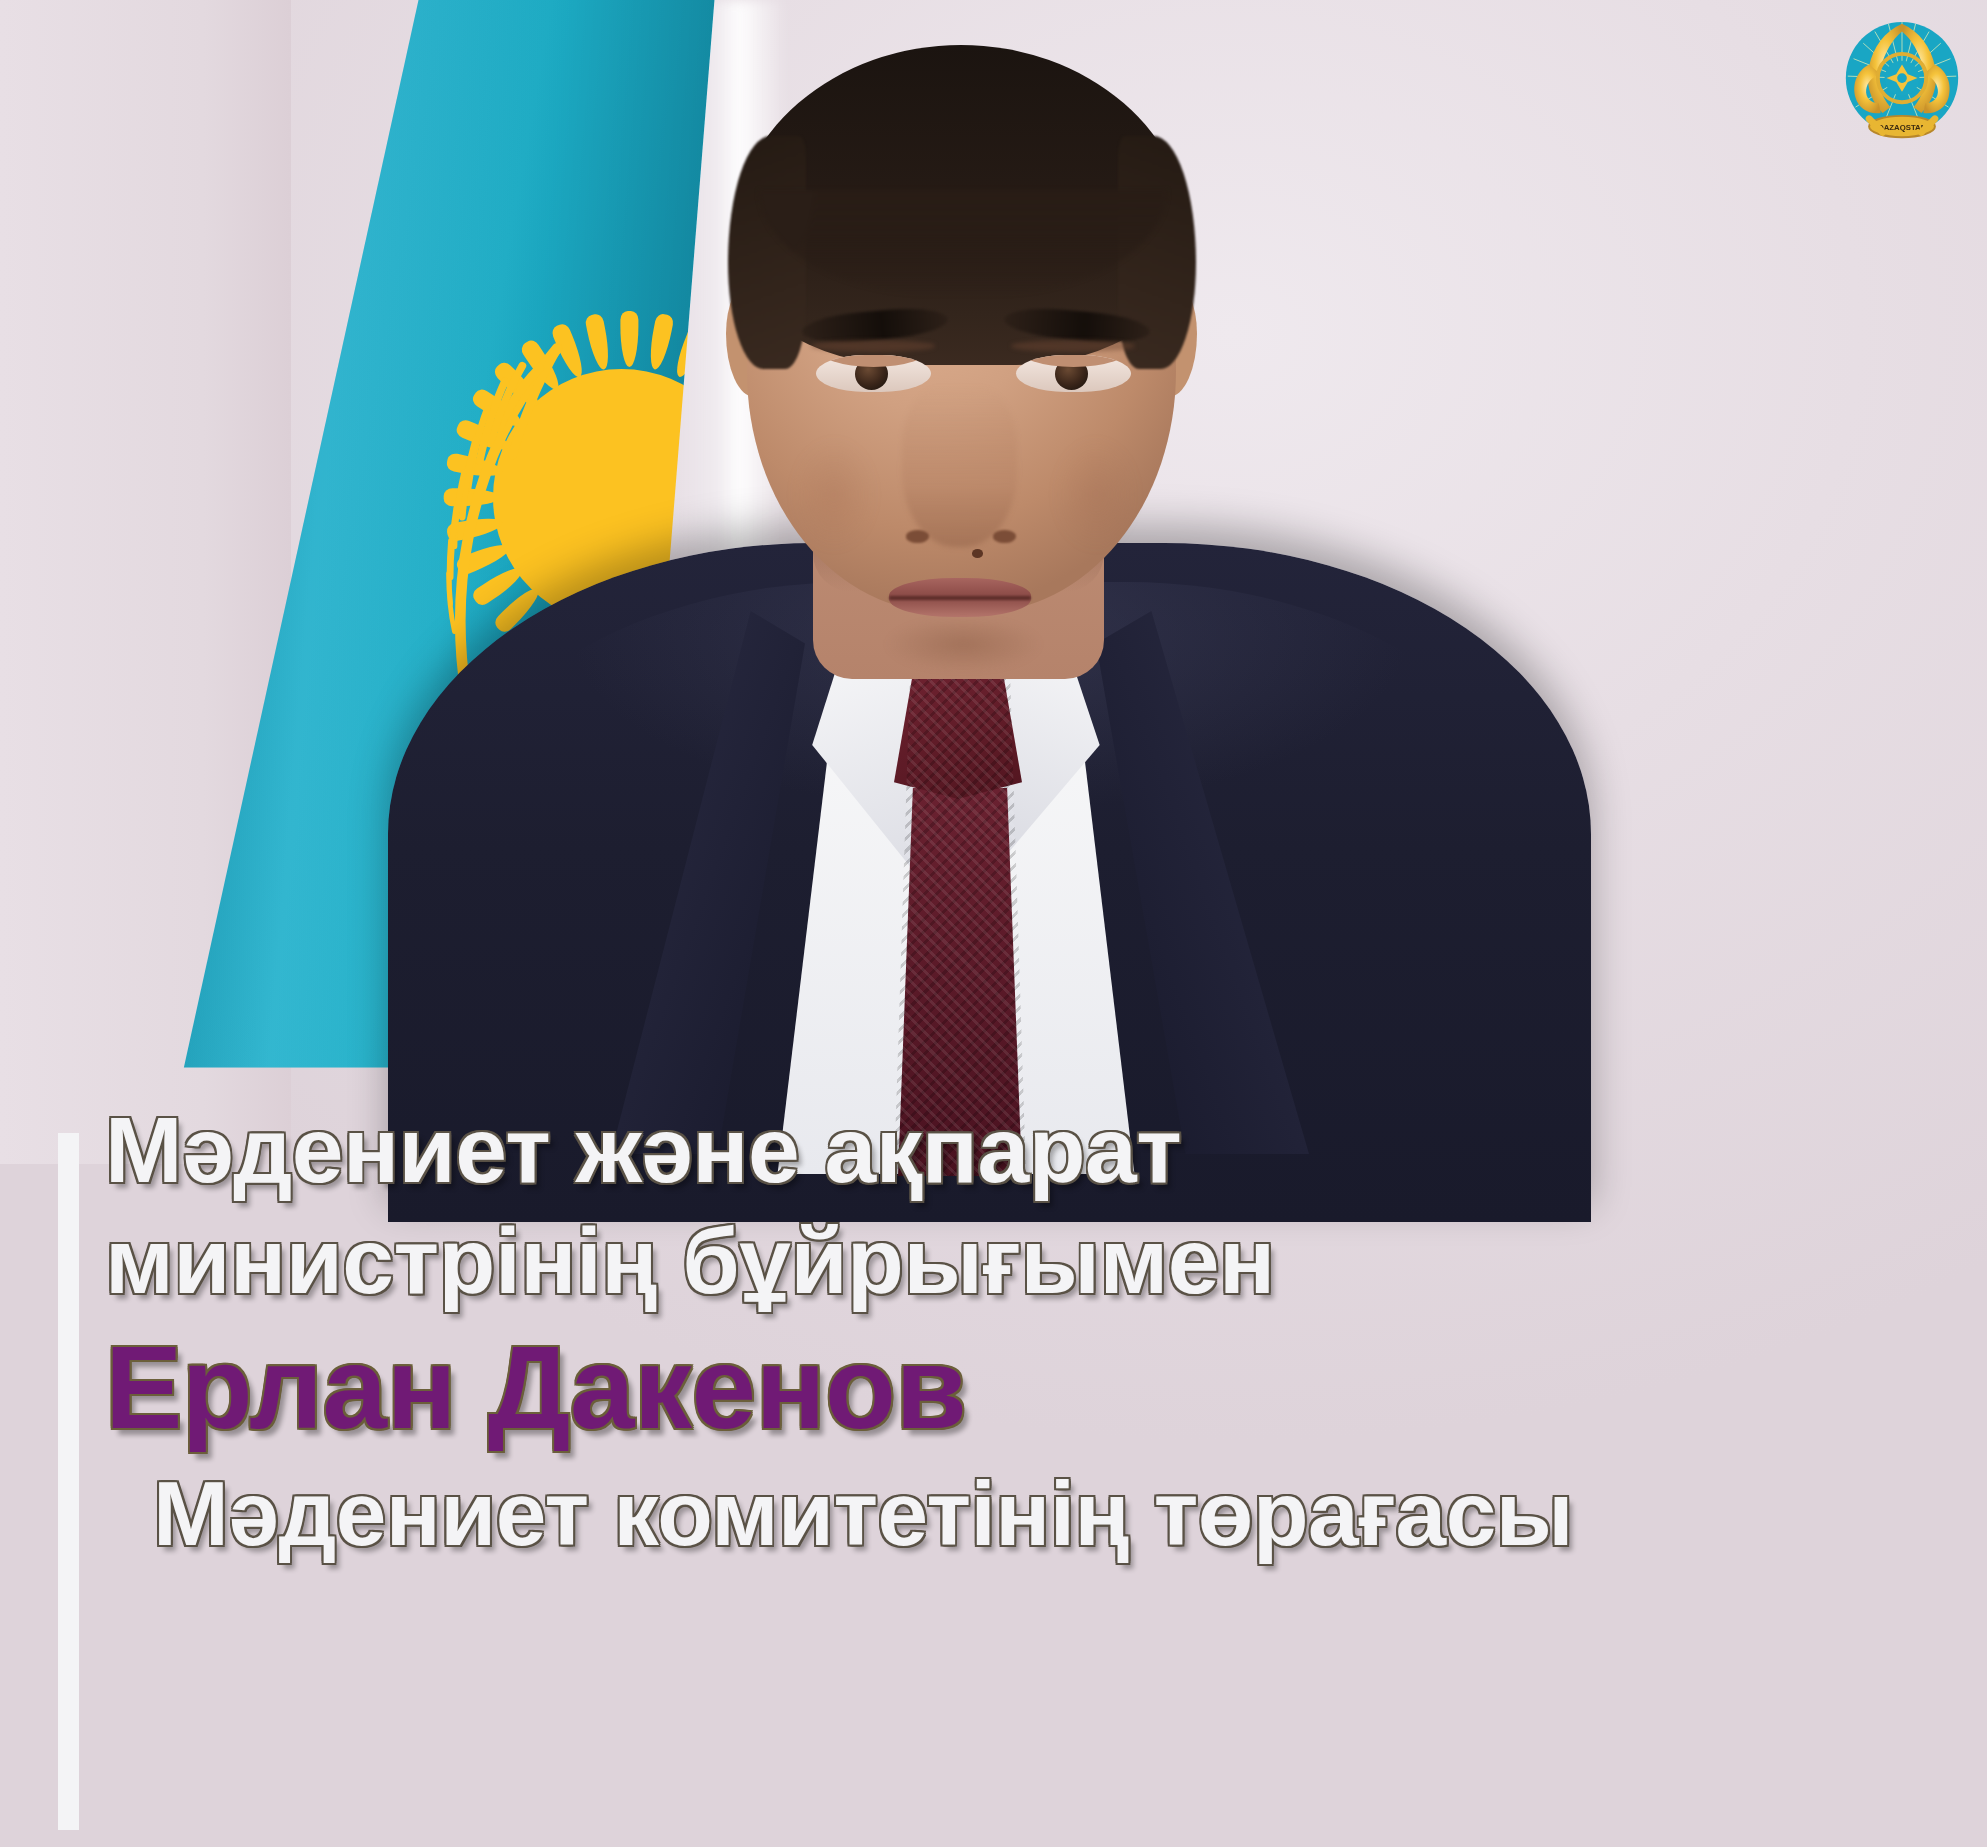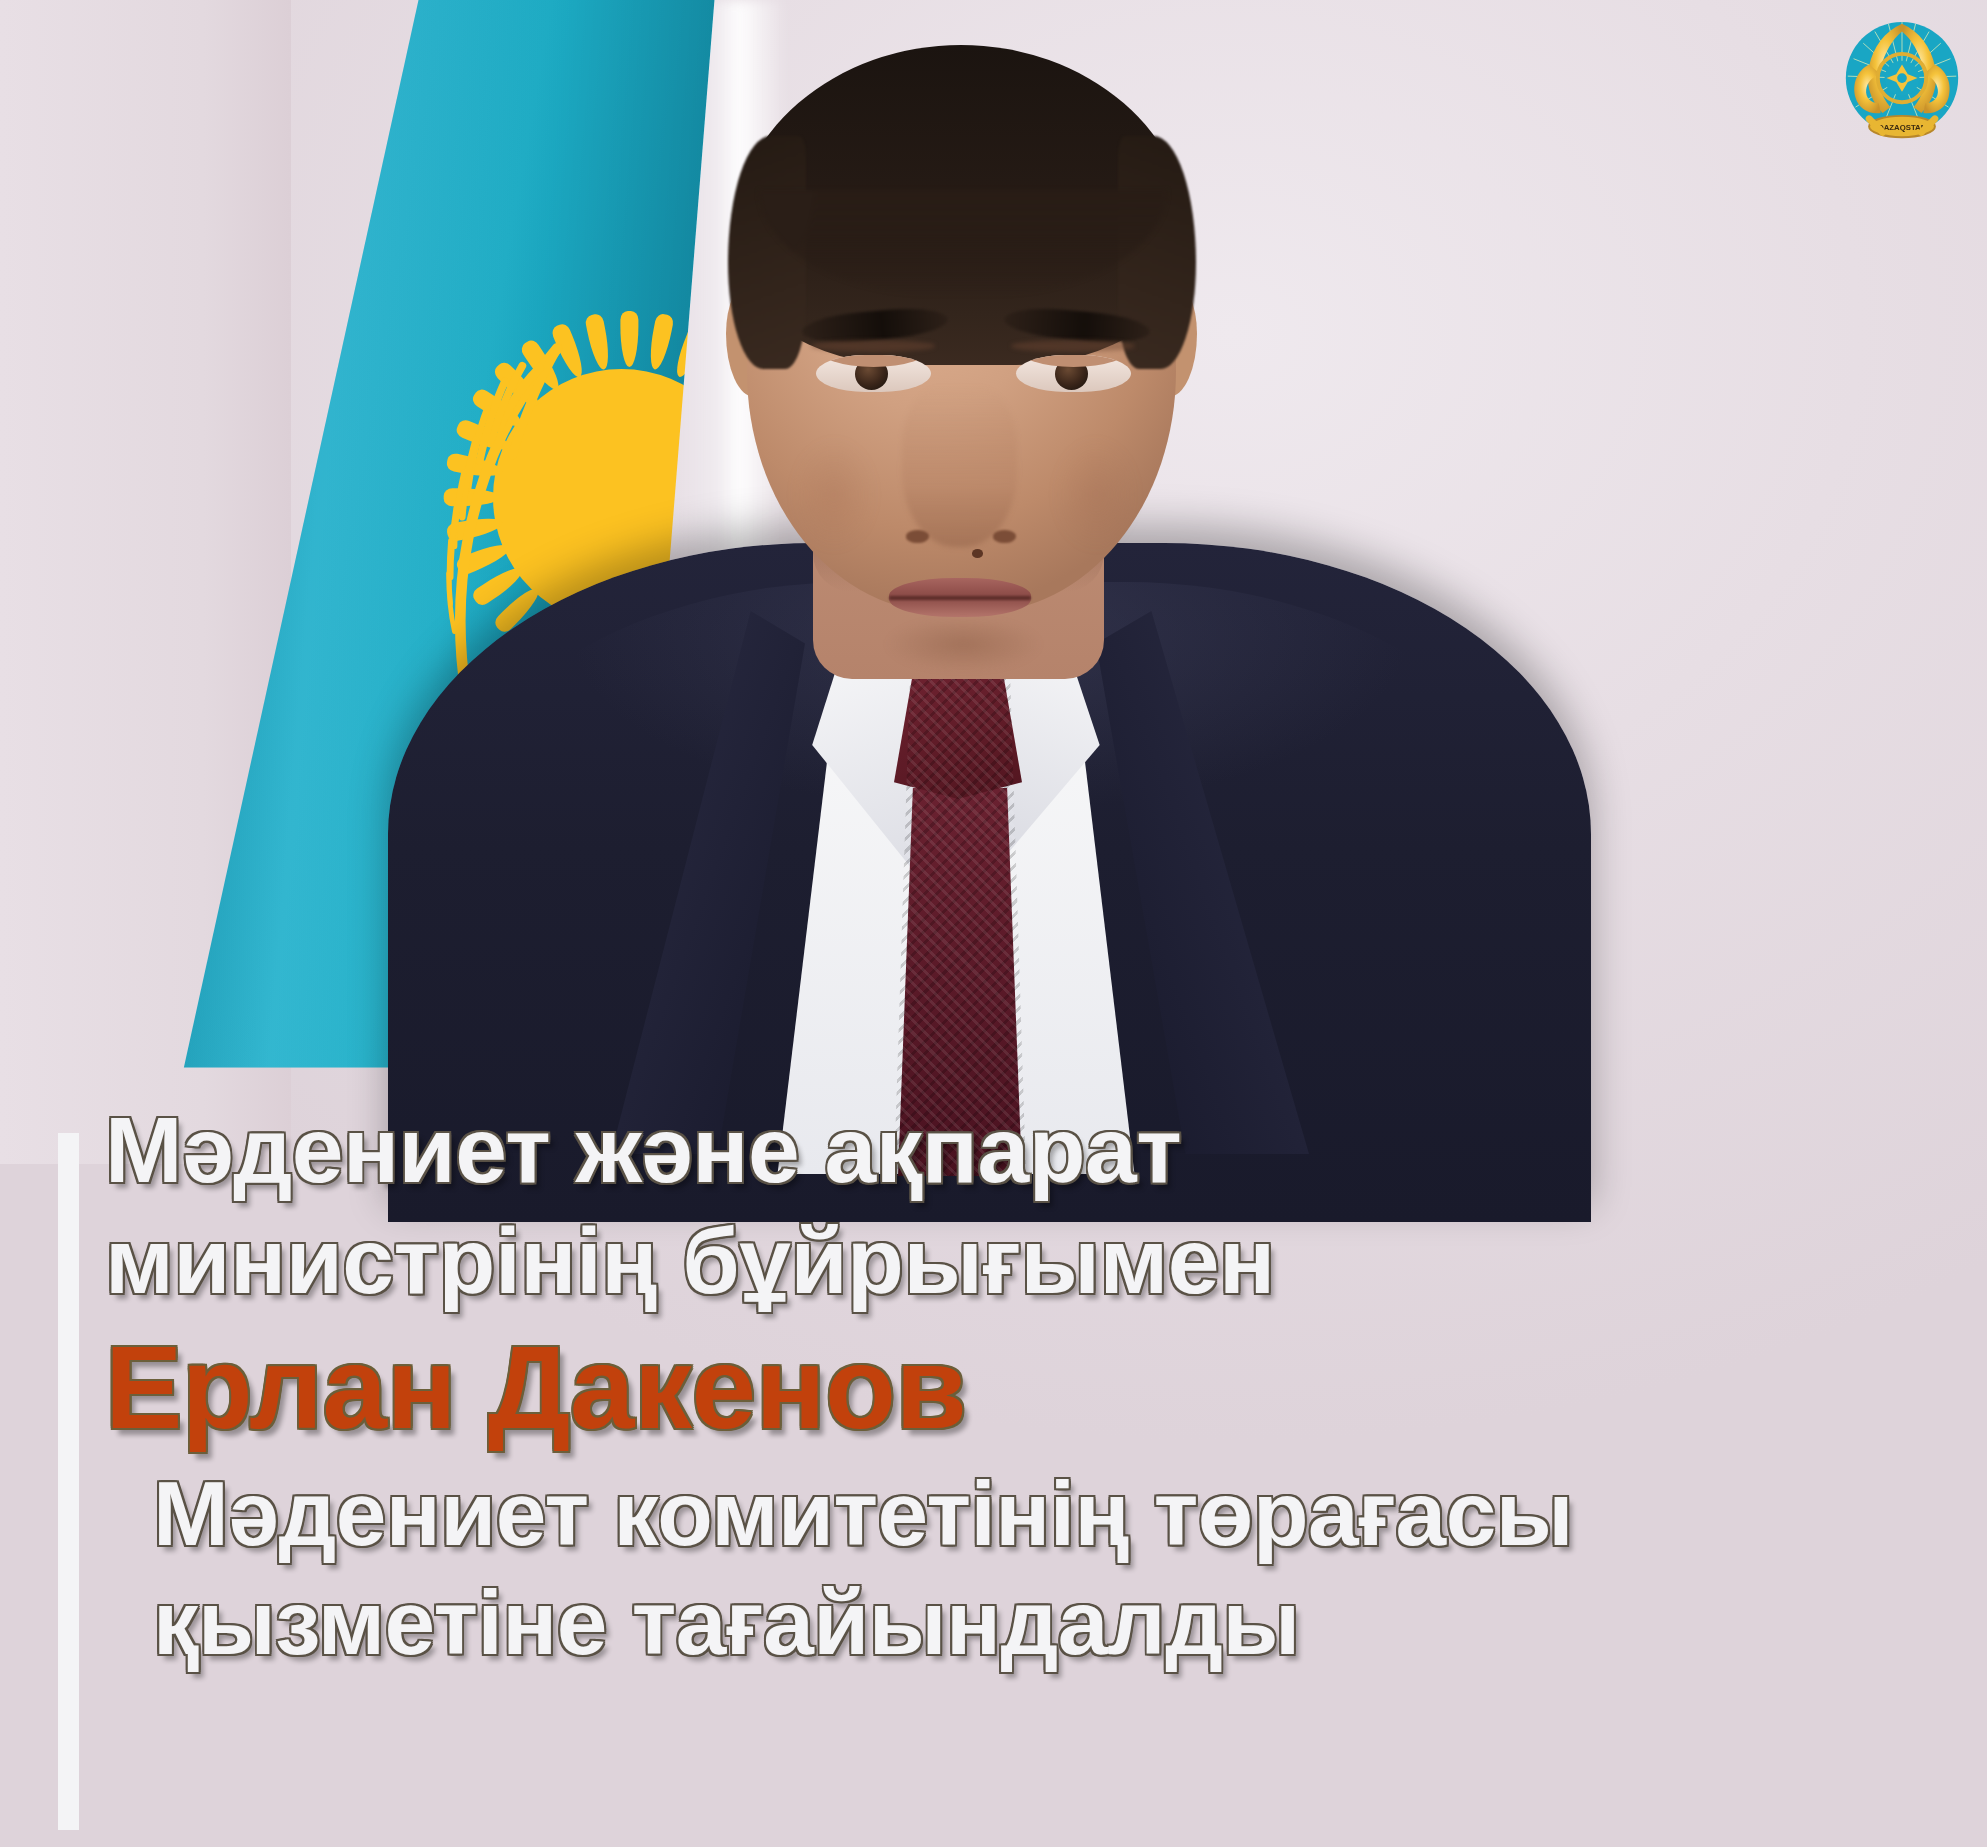--- a/index.html
+++ b/index.html
@@ -286,21 +286,21 @@
   .hl.white{
     color:#f4f4f6;
     text-shadow:
        1.9px 0 0 #5a5246, -1.9px 0 0 #5a5246,
        0 1.9px 0 #5a5246, 0 -1.9px 0 #5a5246,
        1.9px 1.9px 0 #5a5246, -1.9px -1.9px 0 #5a5246,
        1.9px -1.9px 0 #5a5246, -1.9px 1.9px 0 #5a5246,
        4.9px 5.8px 4.9px rgba(0,0,0,0.30);
   }
   .hl.name{
-    color:#c2410c;
+    color:#701a75;
     font-size:116px;
     line-height:142px;
     text-shadow:
        1.9px 0 0 #6b5f3a, -1.9px 0 0 #6b5f3a,
        0 1.9px 0 #6b5f3a, 0 -1.9px 0 #6b5f3a,
        1.9px 1.9px 0 #6b5f3a, -1.9px -1.9px 0 #6b5f3a,
        1.9px -1.9px 0 #6b5f3a, -1.9px 1.9px 0 #6b5f3a,
        5.8px 6.8px 5.8px rgba(0,0,0,0.32);
   }
   .hl.l4, .hl.l5 { font-size:91px; line-height:109px;margin-left:48px; }
@@ -493,17 +493,16 @@
   <div class="banner-clip">
     
   </div>
   <div class="accent-bar"></div>
 
   <div class="headline">
     <div class="hl white">Мәдениет және ақпарат</div>
     <div class="hl white">министрінің бұйрығымен</div>
     <div class="hl name">Ерлан Дакенов</div>
     <div class="hl white l4">Мәдениет комитетінің төрағасы</div>
-    <div class="hl white l5">қызметіне тағайындалды</div>
   </div>
 
 </div>
 
 
 </body></html>

